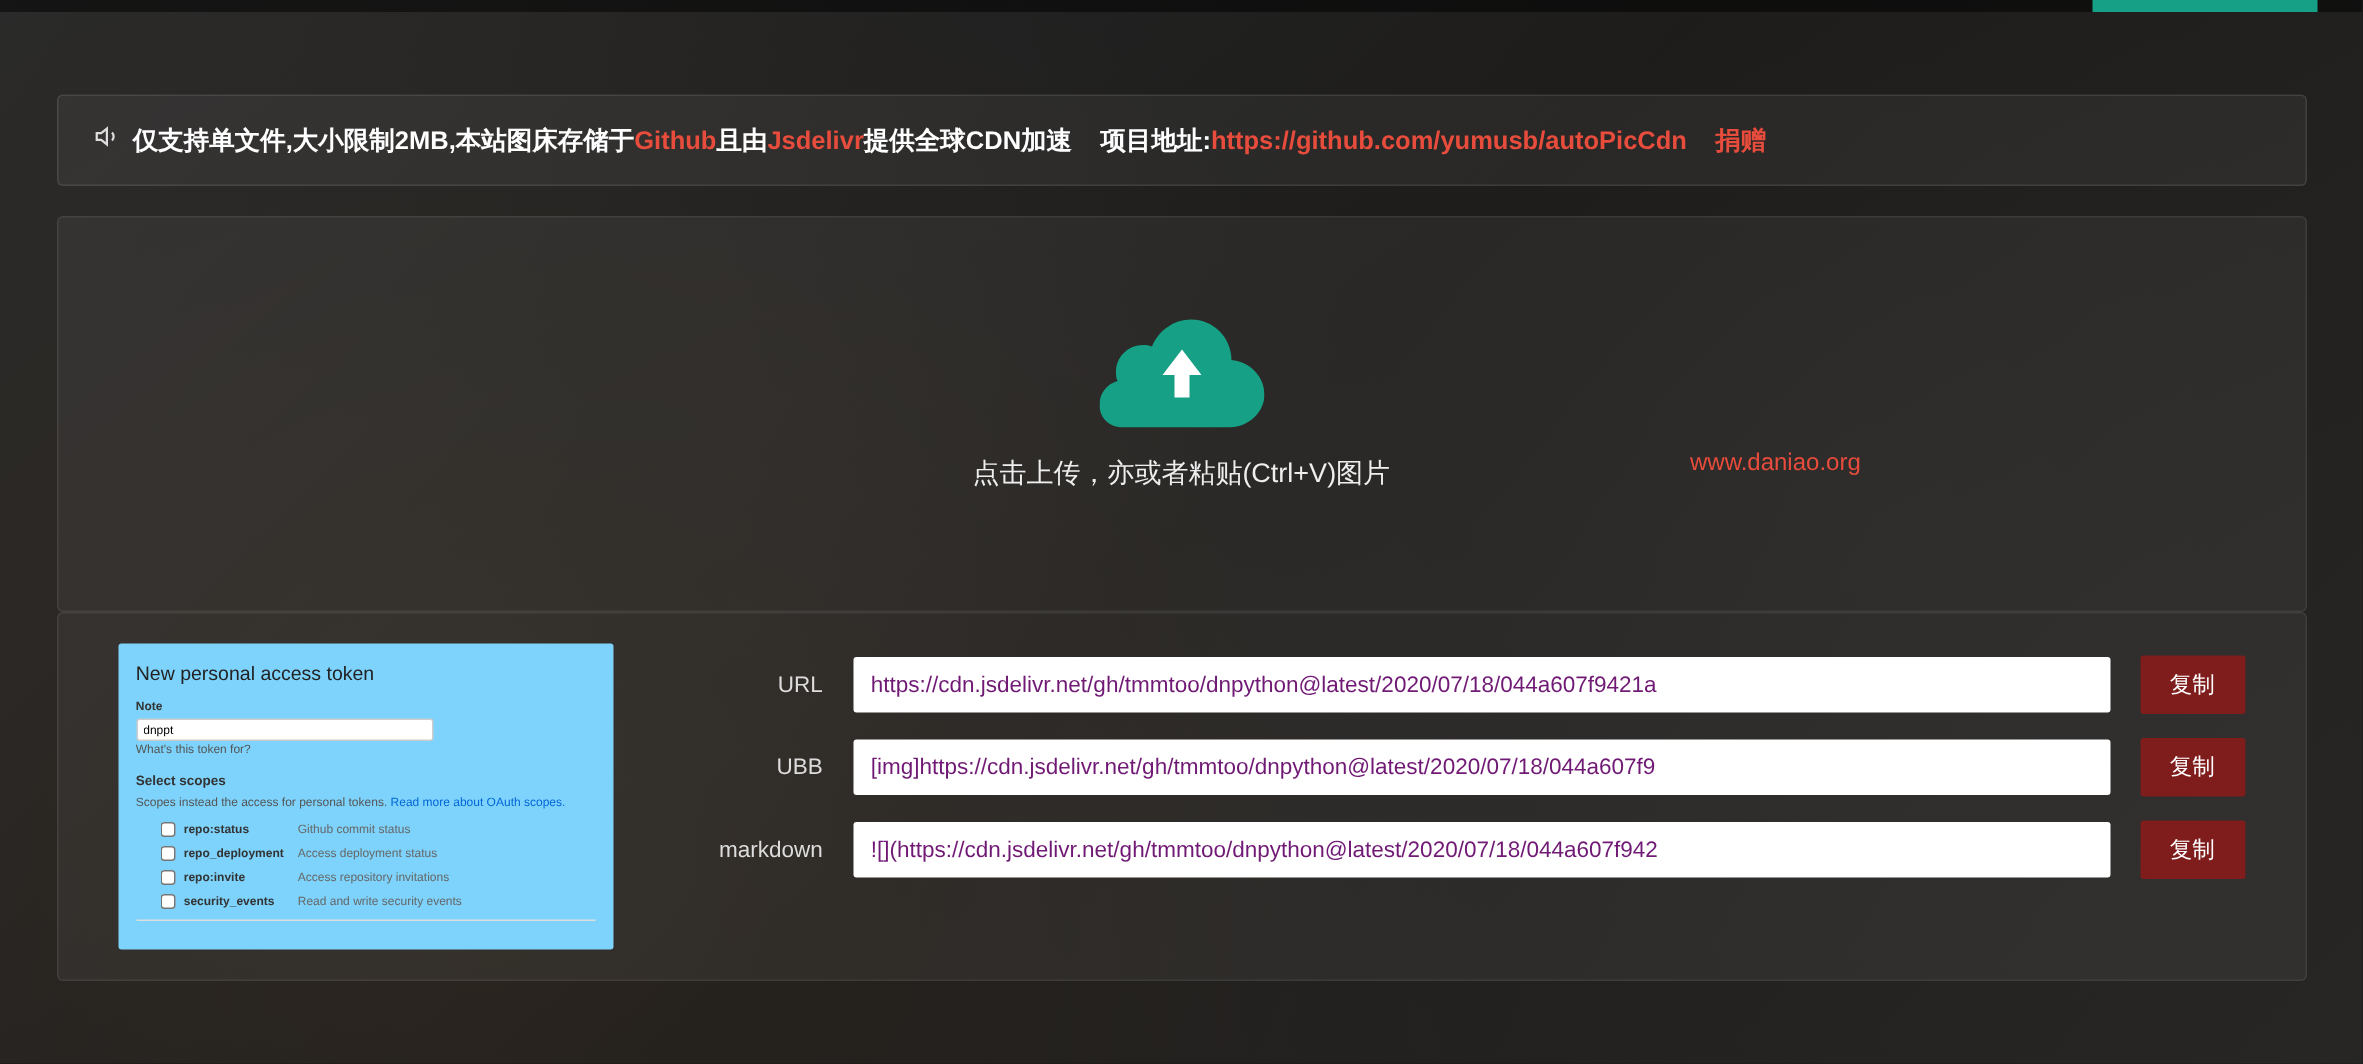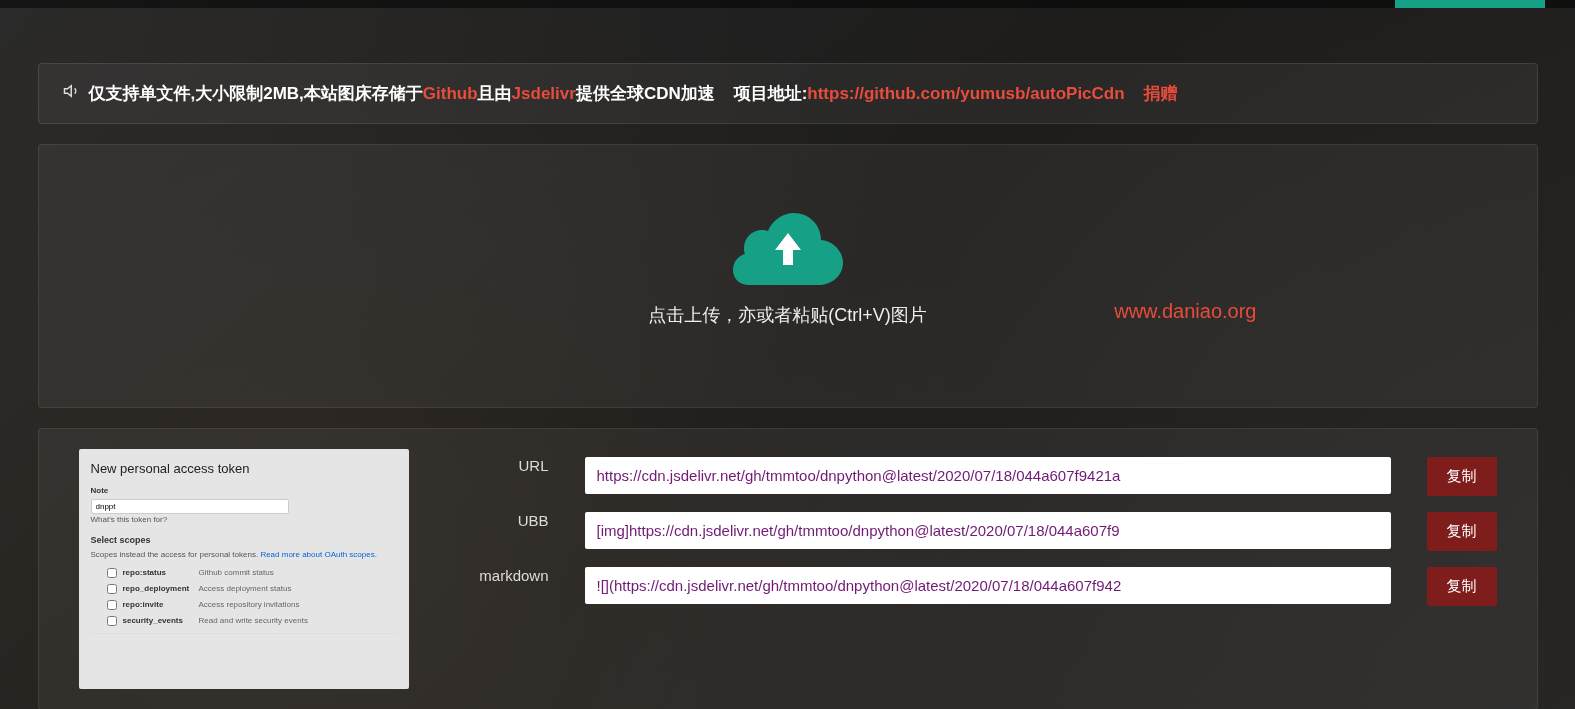--- a/index.html
+++ b/index.html
@@ -54,53 +54,52 @@
   font-size: 17px;
   gap: 8px;
   font-weight: bold;
 }
 .notice-bar .red { color: #e74c3c; }
 .panel {
   background: rgba(255,255,255,0.05);
   border: 1px solid rgba(255,255,255,0.08);
   border-radius: 4px;
   padding: 30px;
-  margin-bottom: 20px;
   position: relative;
 }
 .upload-area {
   text-align: center;
   padding: 30px 0 50px;
 }
 .cloud-icon {
   margin: 0 auto 18px;
   width: 110px;
   height: 80px;
 }
 .upload-text {
   font-size: 18px;
   color: #eee;
 }
 .watermark {
   position: absolute;
-  right: 280px;
+  right: 296px;
   top: 155px;
   color: #e74c3c;
-  font-size: 20px;
+  font-size: 16px;
   font-weight: 500;
 }
 .results-panel {
   display: flex;
   gap: 30px;
   padding: 20px 40px;
 }
 .token-screenshot {
   width: 330px;
-  height: 240px;
-  background: #e5e5e5;
+  height: 204px;
+  background: #7dd3fc;
   border-radius: 2px;
   padding: 10px 12px;
   color: #333;
   font-size: 9px;
   line-height: 1.5;
 }
 .token-screenshot h3 {
   font-size: 13px;
   color: #222;
   margin-bottom: 6px;
@@ -126,22 +125,22 @@
 .token-screenshot .indent { margin-left: 16px; }
 .output-rows {
   flex: 1;
   display: flex;
   flex-direction: column;
   gap: 16px;
   padding-top: 8px;
 }
 .output-row {
   display: flex;
-  align-items: flex-start;
-  gap: 36px;
+  align-items: center;
+  gap: 20px;
 }
 .output-label {
   width: 110px;
   text-align: right;
   color: #ddd;
   font-size: 15px;
 }
 .output-input {
   flex: 1;
   padding: 10px 12px;

